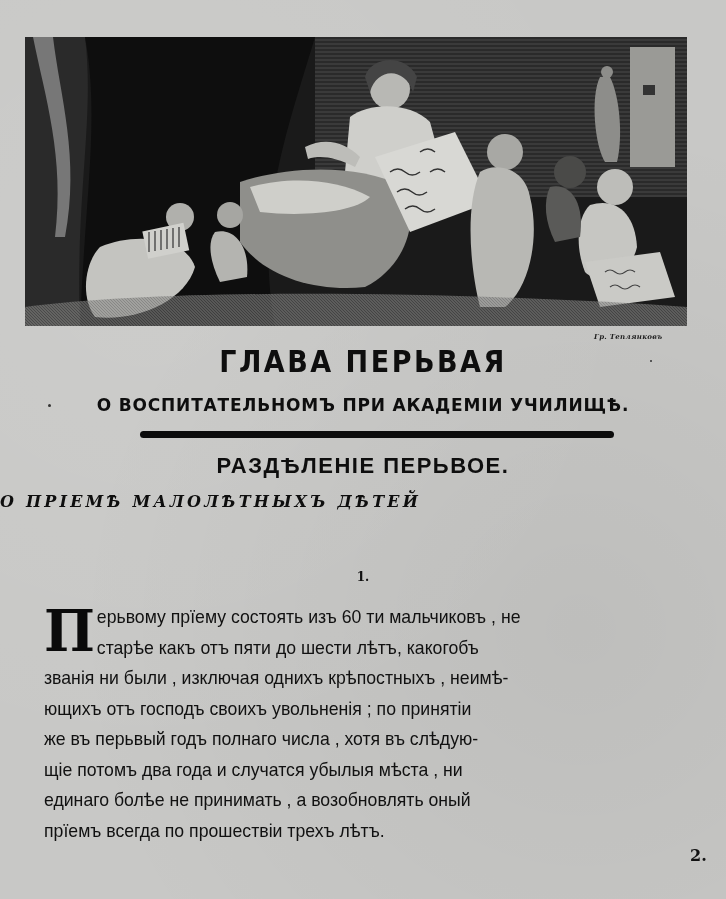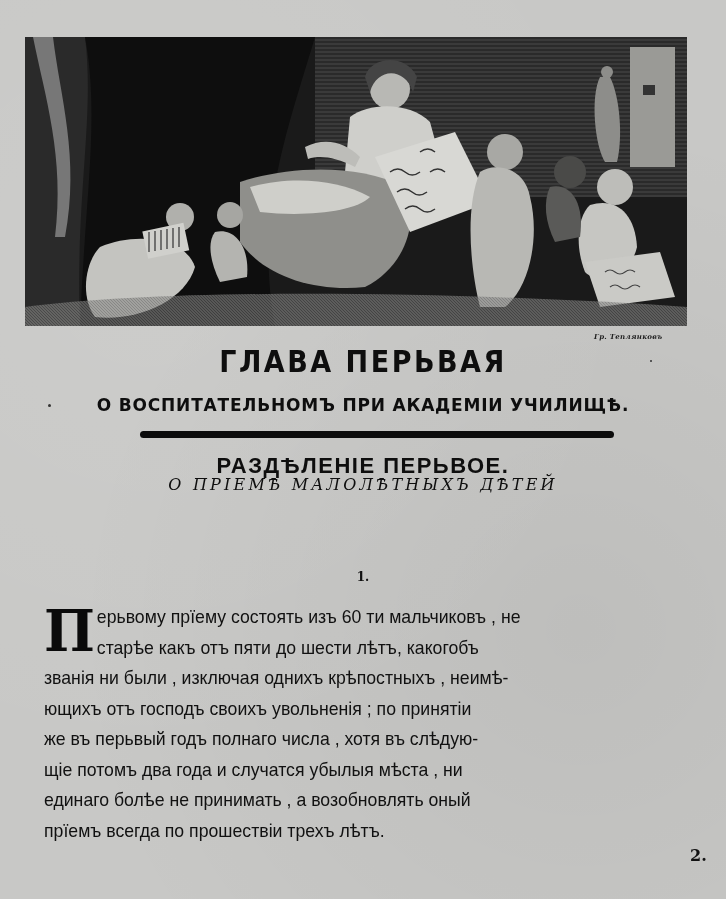--- a/index.html
+++ b/index.html
@@ -42,22 +42,22 @@
     .rule {
       position: absolute; left: 140px; top: 431px; width: 474px; height: 7px;
       background: #0c0c0c; border-radius: 4px;
     }
     .section-title {
       position: absolute; left: 0; width: 726px; top: 453px;
       text-align: center; font-family: Liberation Sans, sans-serif; font-weight: bold;
       font-size: 22px; letter-spacing: 1.5px; color: #0e0e0e;
     }
     .section-subtitle {
-      position: absolute; left: 0; width: 726px; top: 468px;
-      text-align: center; font-family: "DejaVu Serif", serif; font-weight: normal; font-style: italic;
+      position: absolute; left: 0; width: 726px; top: 485px;
+      text-align: left; font-family: "DejaVu Serif", serif; font-weight: bold; font-style: italic;
       font-size: 16px; letter-spacing: 3.2px; color: #0e0e0e; line-height: 33px;
     }
     .para-number {
       position: absolute; left: 0; width: 726px; top: 570px;
       text-align: center; font-family: "DejaVu Serif", serif; font-weight: bold;
       font-size: 12px; color: #111;
     }
     .body-text {
       position: absolute; left: 44px; top: 602px; width: 650px;
       font-family: "Liberation Sans", sans-serif; font-size: 19px;

